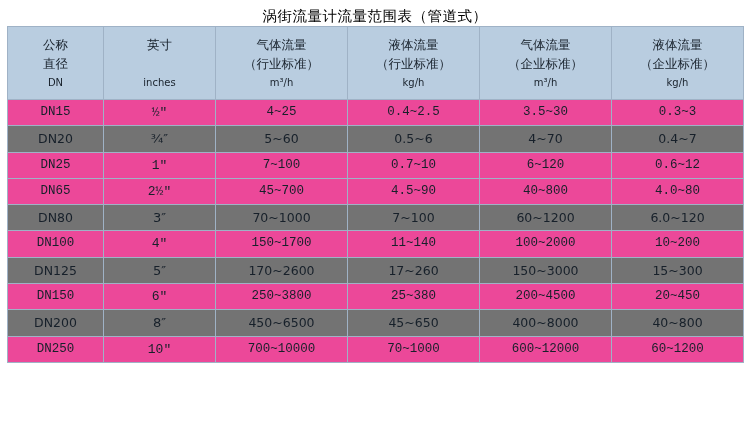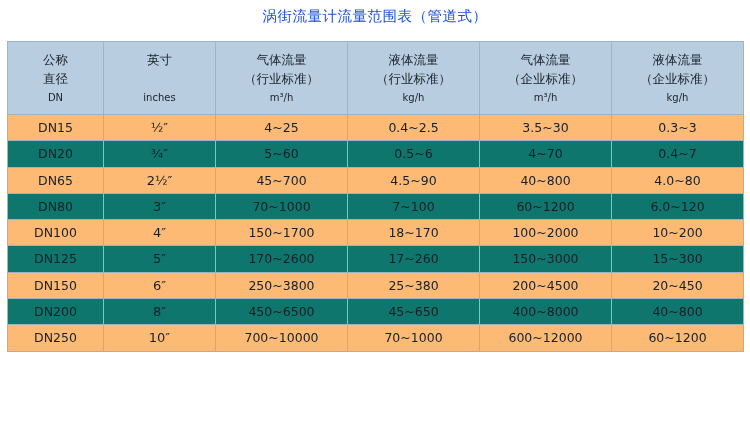--- a/index.html
+++ b/index.html
@@ -13,25 +13,25 @@
     font-family: "DejaVu Sans", "Liberation Sans", sans-serif;
     overflow: hidden;
   }
   .page {
     position: relative;
     width: 750px;
     height: 445px;
     box-sizing: border-box;
   }
   .title {
-    height: 41px;
+    height: 26px;
     line-height: 32px;
     text-align: center;
     font-size: 14.5px;
-    color: #1d4ed8;
+    color: #000000;
     letter-spacing: 0.5px;
   }
   table.flow {
     border-collapse: collapse;
     width: 736px;
     margin: 0 7px;
     table-layout: fixed;
   }
   table.flow th, table.flow td {
     border: 1px solid #9fb2c6;
@@ -55,24 +55,25 @@
   thead th .sub {
     font-size: 10px;
   }
   tbody td {
     height: 25.3px;
     padding: 0;
     line-height: 25.3px;
     white-space: nowrap;
   }
   tbody tr.odd td {
-    background: #fdba74;
+    background: #ec4899;
+    font-family: Liberation Mono, monospace;
   }
   tbody tr.even td {
-    background: #0f766e;
+    background: #737373;
   }
   tbody td.dn {
     font-size: 12.5px;
   }
   tbody td.inch {
     font-size: 13px;
   }
   col.c0 { width: 96px; }
   col.c1 { width: 112px; }
   col.c2 { width: 132px; }
@@ -140,40 +141,48 @@
       </tr>
       <tr class="even">
         <td class="dn">DN20</td>
         <td class="inch">¾″</td>
         <td>5~60</td>
         <td>0.5~6</td>
         <td>4~70</td>
         <td>0.4~7</td>
       </tr>
       <tr class="odd">
+        <td class="dn">DN25</td>
+        <td class="inch">1″</td>
+        <td>7~100</td>
+        <td>0.7~10</td>
+        <td>6~120</td>
+        <td>0.6~12</td>
+      </tr>
+      <tr class="odd">
         <td class="dn">DN65</td>
         <td class="inch">2½″</td>
         <td>45~700</td>
         <td>4.5~90</td>
         <td>40~800</td>
         <td>4.0~80</td>
       </tr>
       <tr class="even">
         <td class="dn">DN80</td>
         <td class="inch">3″</td>
         <td>70~1000</td>
         <td>7~100</td>
         <td>60~1200</td>
         <td>6.0~120</td>
       </tr>
       <tr class="odd">
         <td class="dn">DN100</td>
         <td class="inch">4″</td>
         <td>150~1700</td>
-        <td>18~170</td>
+        <td>11~140</td>
         <td>100~2000</td>
         <td>10~200</td>
       </tr>
       <tr class="even">
         <td class="dn">DN125</td>
         <td class="inch">5″</td>
         <td>170~2600</td>
         <td>17~260</td>
         <td>150~3000</td>
         <td>15~300</td>

